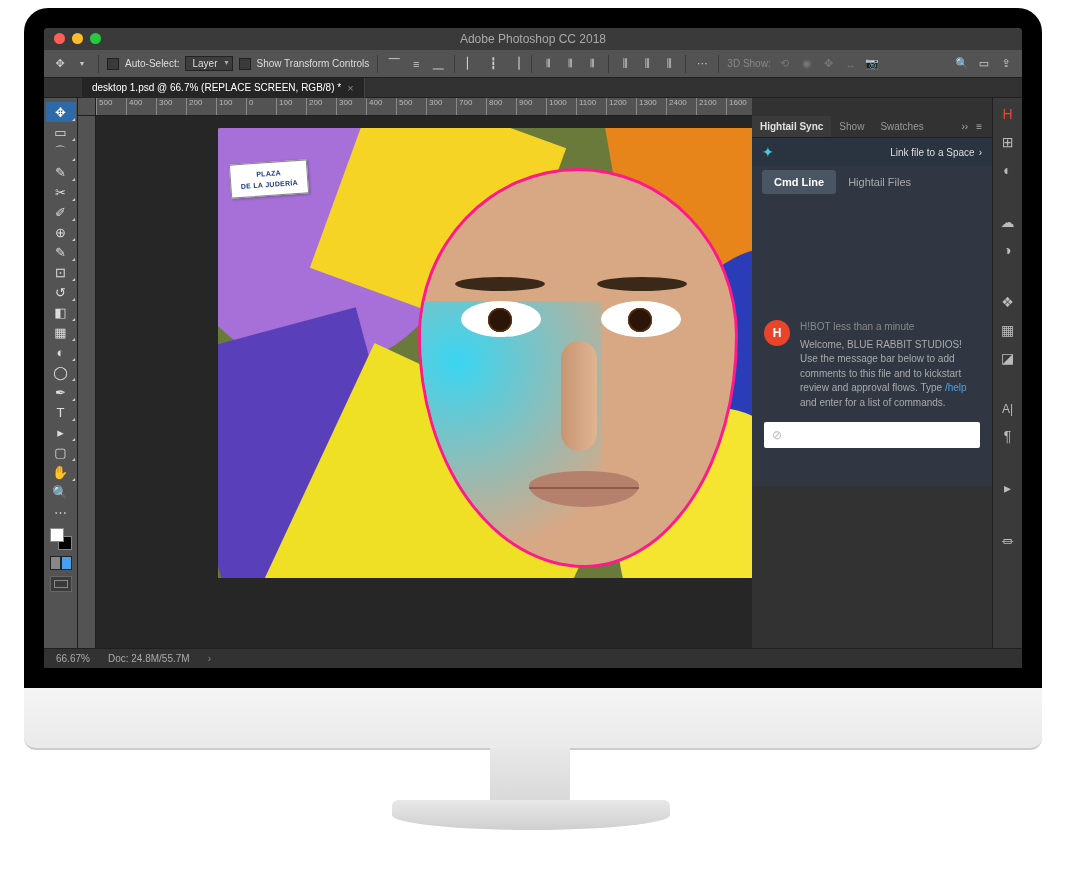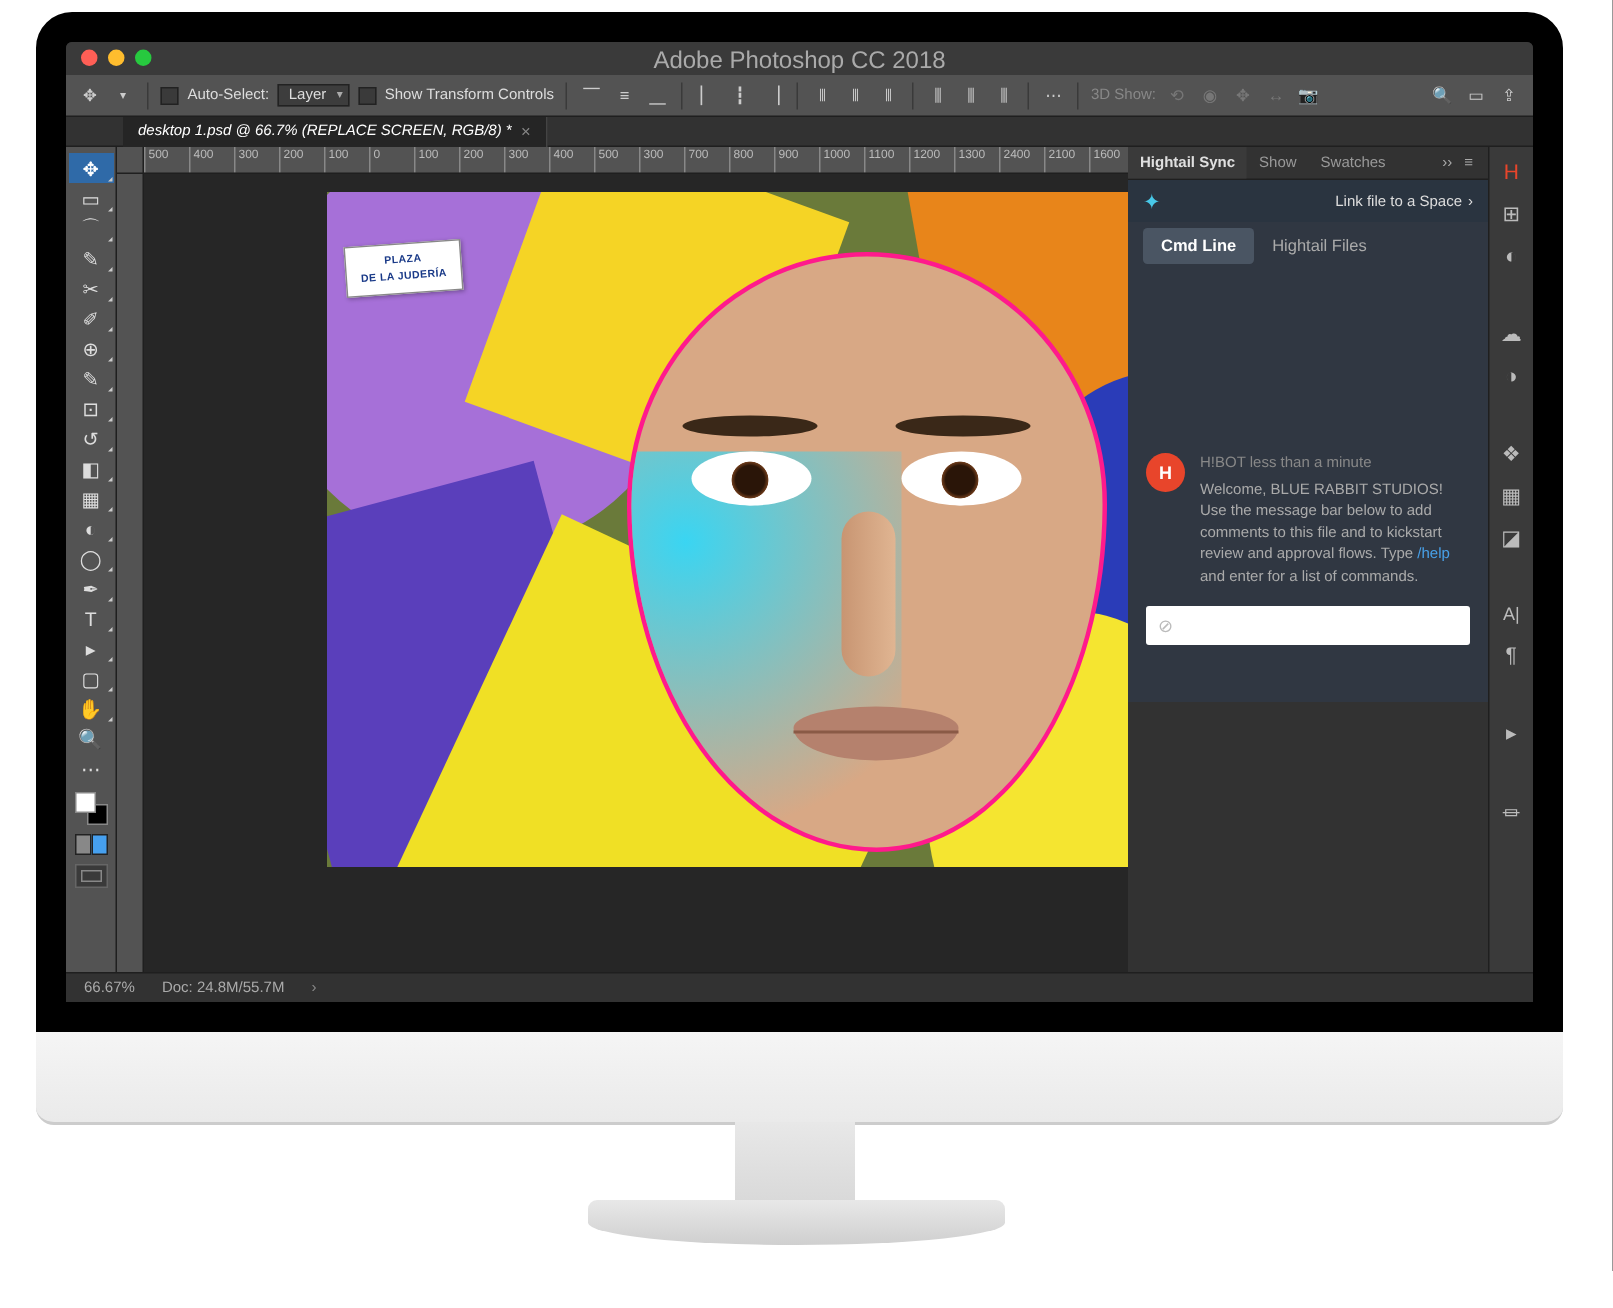--- a/index.html
+++ b/index.html
@@ -7,35 +7,35 @@
 
 
 .imac-screen { position:absolute; top:8px; left:24px; width:1018px; height:680px; background:#000; border:20px solid #000; border-radius:24px 24px 0 0; overflow:hidden; }
 .imac-chin { position:absolute; top:688px; left:24px; width:1018px; height:62px; background:linear-gradient(180deg,#f5f5f5,#eaeaea); border-radius:0 0 12px 12px; border-bottom:2px solid #ccc;}
 .imac-stand-neck { position:absolute; top:748px; left:490px; width:80px; height:56px; background:linear-gradient(180deg,#e8e8e8,#d8d8d8); }
 .imac-stand-base { position:absolute; top:800px; left:392px; width:278px; height:30px; background:linear-gradient(180deg,#e8e8e8,#cfcfcf); border-radius:6px 6px 50% 50%; }
 
 
 .ps { position:absolute; inset:0; background:#323232; color:#ccc; font-size:11px; }
 
-.titlebar { height:22px; background:#3a3a3a; display:flex; align-items:flex-end; justify-content:center; position:relative; color:#aaa; font-size:16px; }
+.titlebar { height:22px; background:#3a3a3a; display:flex; align-items:center; justify-content:center; position:relative; color:#aaa; font-size:12px; }
 .traffic-lights { position:absolute; left:10px; top:5px; display:flex; gap:7px; }
 .dot { width:11px; height:11px; border-radius:50%; }
 .dot.red{background:#ff5f56;} .dot.yellow{background:#ffbd2e;} .dot.green{background:#27c93f;}
 
 .optbar { height:28px; background:#535353; border-bottom:1px solid #1f1f1f; display:flex; align-items:center; padding:0 8px; gap:6px; color:#ddd; font-size:10px; }
 .optbar .sep{ width:1px; height:18px; background:#3a3a3a; margin:0 2px;}
 .opt-check{ width:12px;height:12px;border:1px solid #222;background:#3a3a3a;display:inline-block;}
 .opt-select{ background:#3d3d3d; border:1px solid #222; padding:1px 14px 1px 6px; color:#ddd; position:relative; font-size:10px;}
 .opt-select::after{content:"▾"; position:absolute; right:3px; top:1px; font-size:8px; color:#aaa;}
 .optbar .ico{ width:16px;height:16px; display:flex;align-items:center;justify-content:center;color:#ccc; font-size:11px;}
 .optbar .spacer{flex:1;}
 
 .doctab-row { height:20px; background:#323232; border-bottom:1px solid #1f1f1f; display:flex; align-items:center; padding-left:38px; }
-.doctab { background:#252525; height:20px; padding:0 10px; display:flex; align-items:center; gap:6px; color:#fff; font-size:10px; border-right:1px solid #444;font-style:italic;}
+.doctab { background:#252525; height:20px; padding:0 10px; display:flex; align-items:center; gap:6px; color:#fff; font-size:10px; border-right:1px solid #444;}
 .doctab .x{color:#888;font-size:11px;}
 
 .workarea { position:absolute; top:70px; left:0; right:0; bottom:20px; display:flex; }
 
 
 .toolbox { width:34px; background:#535353; border-right:1px solid #1f1f1f; display:flex; flex-direction:column; align-items:center; padding:4px 0; gap:0; }
 .toolbox .tool{ width:30px; height:20px; display:flex; align-items:center; justify-content:center; color:#ddd; position:relative; font-size:13px; }
 .toolbox .tool.active{ background:#2f6aa8; color:#fff;}
 .toolbox .tool .tri{position:absolute; right:1px; bottom:1px; width:0;height:0;border-left:3px solid transparent;border-bottom:3px solid #ccc;}
 .swatches-fgbg{ width:22px;height:22px; position:relative; margin-top:6px;}
@@ -77,21 +77,21 @@
 .nose{position:absolute;left:140px;top:170px;width:36px;height:110px;background:linear-gradient(90deg,#c89572,#e0b592);border-radius:20px;}
 .lips{position:absolute;left:108px;top:300px;width:110px;height:36px;background:#b5816d;border-radius:50% 50% 50% 50% / 40% 40% 60% 60%;}
 .lips::after{content:"";position:absolute;left:0;top:16px;width:100%;height:2px;background:#8a5a46;}
 .sign{ position:absolute; left:12px; top:34px; width:78px; height:34px; background:#fff; border:1px solid #888; transform:rotate(-4deg); box-shadow:1px 1px 3px rgba(0,0,0,.3); font-size:7px; color:#1a3a88; text-align:center; line-height:11px; padding-top:5px; font-weight:bold; letter-spacing:.3px;}
 
 
 .right-icons{ width:30px; background:#3a3a3a; border-left:1px solid #1f1f1f; display:flex; flex-direction:column; align-items:center; padding-top:8px; gap:12px; color:#bbb; font-size:14px; flex-shrink:0;}
 .right-icons .rgap{height:12px;}
 
 
-.panel{ width:240px; background:#3a3a3a; display:flex; flex-direction:column; flex-shrink:0; max-height:370px; }
+.panel{ width:240px; background:#3a3a3a; display:flex; flex-direction:column; flex-shrink:0; max-height:370px;margin-top:18px; }
 .panel-tabs{ height:22px; display:flex; align-items:center; background:#323232; border-bottom:1px solid #1f1f1f; font-size:10px; color:#999; padding-right:6px;}
 .panel-tabs .ptab{ padding:0 8px; height:100%; display:flex; align-items:center; }
 .panel-tabs .ptab.active{ background:#3a3a3a; color:#e0e0e0; font-weight:bold;}
 .panel-tabs .ptab-spacer{flex:1;}
 .panel-tabs .collapse-ico{font-size:10px;color:#aaa;padding:0 4px;}
 .panel-link-row{ height:28px; display:flex; align-items:center; justify-content:space-between; padding:0 10px; background:#2a3440; }
 .brand-ico{ width:16px;height:16px; color:#48c8e8; font-size:14px; }
 .link-space{ color:#ddd; font-size:10px; display:flex;align-items:center;gap:4px;}
 .sub-tabs{ height:32px; display:flex; align-items:center; gap:0; padding:0 10px; background:#303742;}
 .sub-tabs .stab{ padding:6px 12px; font-size:11px; color:#aaa; border-radius:3px; }

